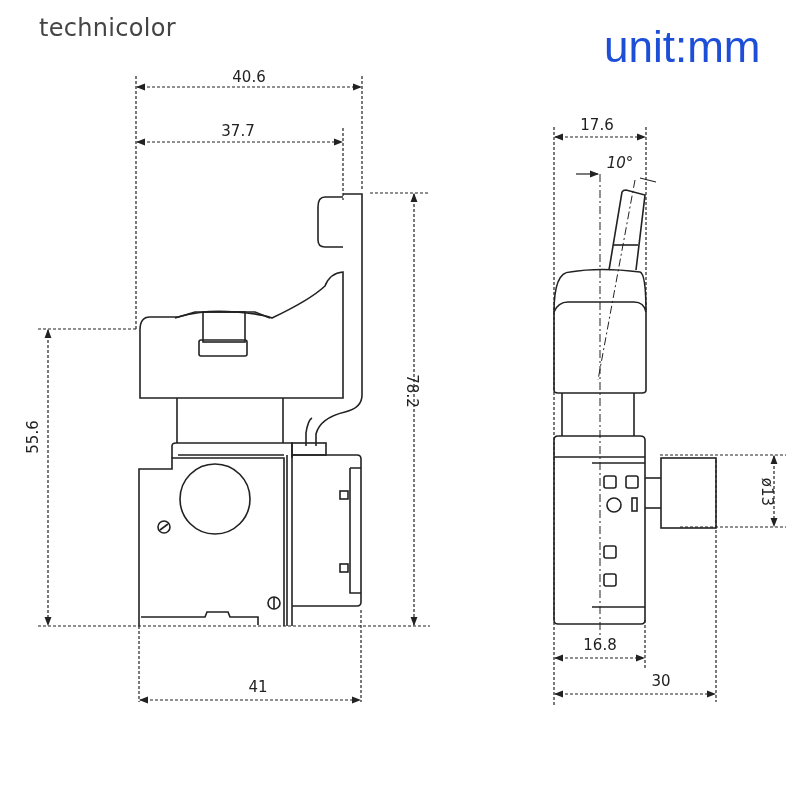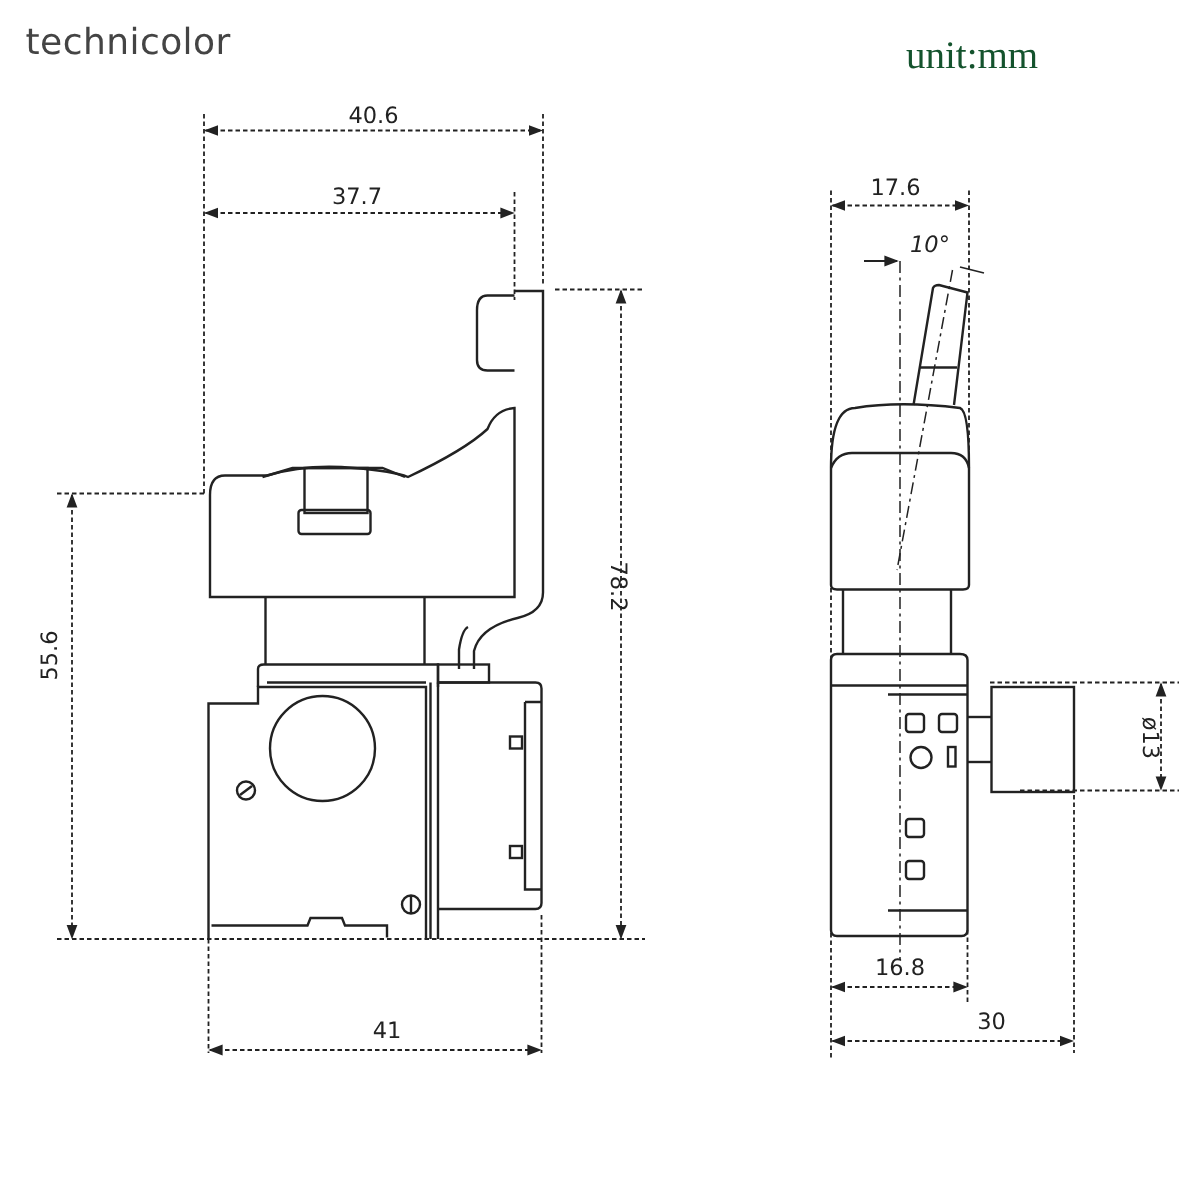--- a/index.html
+++ b/index.html
@@ -1,18 +1,18 @@
 <!DOCTYPE html>
 <html><head>
 <meta charset="utf-8">
 <style>
   html, body { margin:0; padding:0; background:#ffffff; }
   body { width:800px; height:800px; position:relative; overflow:hidden; font-family:"DejaVu Sans", sans-serif; }
-  .brand { position:absolute; left:17px; top:14px; font-size:24px; color:#444; letter-spacing:0.3px; font-family:"DejaVu Sans", sans-serif; }
-  .unit { position:absolute; left:604px; top:22px; font-size:26px; color:#14532d; font-family:Liberation Serif, serif; }
+  .brand { position:absolute; left:39px; top:14px; font-size:24px; color:#444; letter-spacing:0.3px; font-family:"DejaVu Sans", sans-serif; }
+  .unit { position:absolute; left:604px; top:22px; font-size:44px; color:#1d4ed8; font-family:Liberation Sans, sans-serif; }
   svg { position:absolute; left:0; top:0; }
   .dim { font-family:"DejaVu Sans", sans-serif; font-size:15px; fill:#222; }
 </style>
 </head>
 <body>
 
 <div class="brand">technicolor</div>
 <div class="unit">unit:mm</div>
 
 <svg width="800" height="800" viewBox="0 0 800 800">

